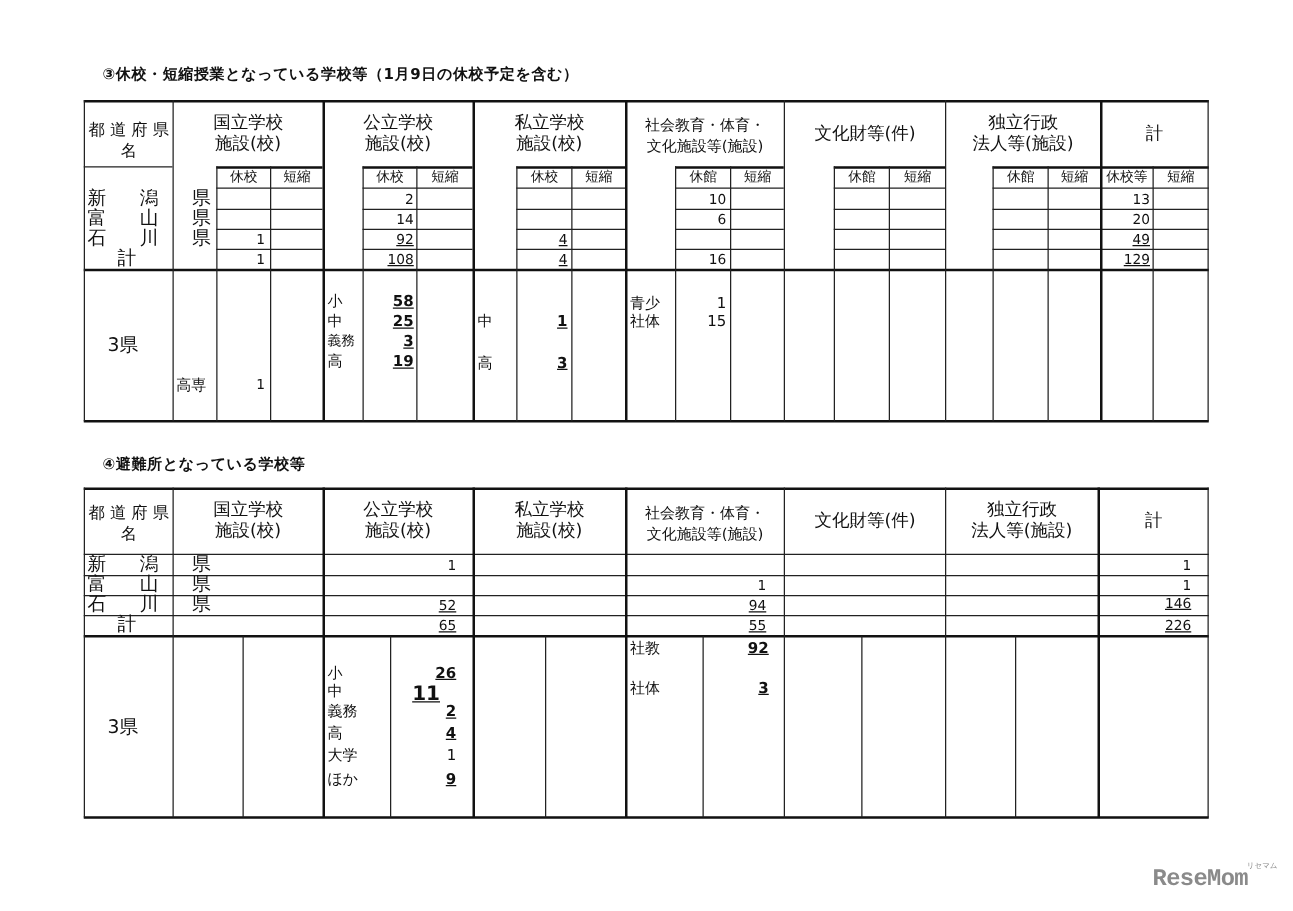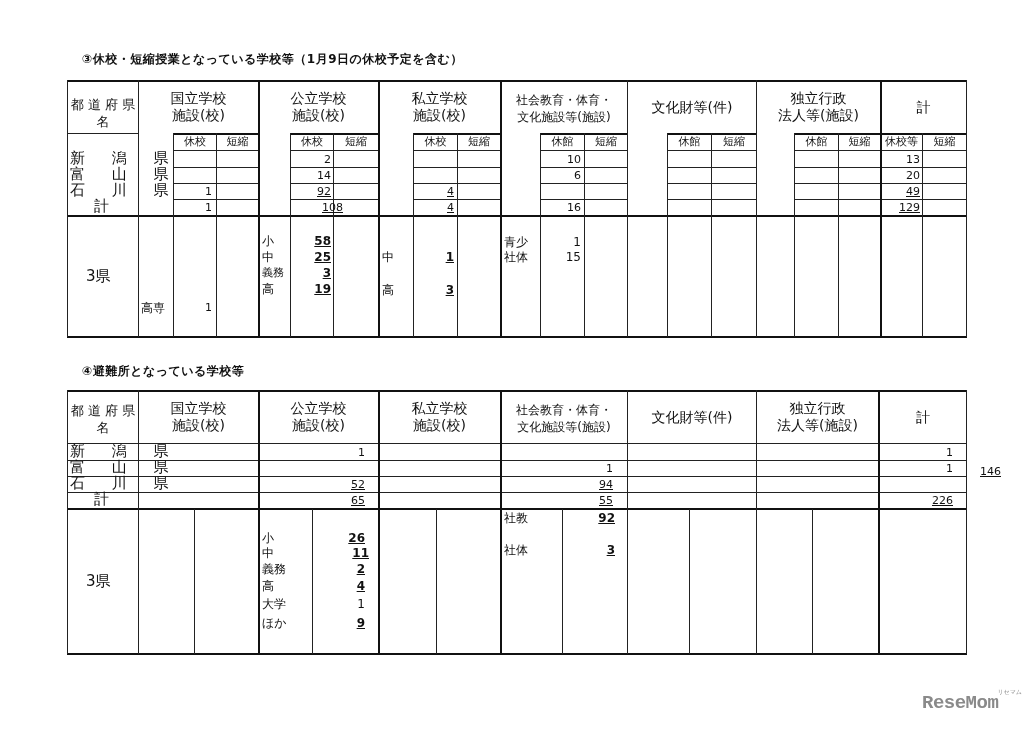--- a/index.html
+++ b/index.html
@@ -147,21 +147,21 @@
   <div class="t pref" style="left:70px; top:167px;">富 山 県</div>
   <div class="t pref" style="left:70px; top:183px;">石 川 県</div>
   <div class="t pref" style="left:94px; top:199px;">計</div>
 
   <div class="t num" style="left:174px; top:186px; width:38px;">1</div>
   <div class="t num" style="left:174px; top:202px; width:38px;">1</div>
 
   <div class="t num" style="left:291px; top:154px; width:40px;">2</div>
   <div class="t num" style="left:291px; top:170px; width:40px;">14</div>
   <div class="t num u" style="left:291px; top:186px; width:40px;">92</div>
-  <div class="t num u" style="left:303px; top:202px; width:40px;">108</div>
+  <div class="t num u" style="left:291px; top:202px; width:40px;">108</div>
 
   <div class="t num u" style="left:414px; top:186px; width:40px;">4</div>
   <div class="t num u" style="left:414px; top:202px; width:40px;">4</div>
 
   <div class="t num" style="left:541px; top:154px; width:40px;">10</div>
   <div class="t num" style="left:541px; top:170px; width:40px;">6</div>
   <div class="t num" style="left:541px; top:202px; width:40px;">16</div>
 
   <div class="t num" style="left:881px; top:154px; width:39px;">13</div>
   <div class="t num" style="left:881px; top:170px; width:39px;">20</div>
@@ -260,33 +260,33 @@
   <div class="t num" style="left:259px; top:447px; width:106px;">1</div>
   <div class="t num u" style="left:259px; top:479px; width:106px;">52</div>
   <div class="t num u" style="left:259px; top:495px; width:106px;">65</div>
 
   <div class="t num" style="left:501px; top:463px; width:112px;">1</div>
   <div class="t num u" style="left:501px; top:479px; width:112px;">94</div>
   <div class="t num u" style="left:501px; top:495px; width:112px;">55</div>
 
   <div class="t num" style="left:880px; top:447px; width:73px;">1</div>
   <div class="t num" style="left:880px; top:463px; width:73px;">1</div>
-  <div class="t num u" style="left:880px; top:466px; width:73px;margin-left:48px;">146</div>
+  <div class="t num u" style="left:880px; top:477px; width:73px;">146</div>
   <div class="t num u" style="left:880px; top:495px; width:73px;">226</div>
 
   <div class="t" style="left:86px; top:574px; font-size:15px;">3県</div>
 
   <div class="t lbl" style="left:262px; top:532px;">小</div>
   <div class="t lbl" style="left:262px; top:547px;">中</div>
   <div class="t lbl" style="left:262px; top:563px;">義務</div>
   <div class="t lbl" style="left:262px; top:580px;">高</div>
   <div class="t lbl" style="left:262px; top:598px;">大学</div>
   <div class="t lbl" style="left:262px; top:617px;">ほか</div>
   <div class="t num u" style="left:313px; top:532px; width:52px; font-size:12px; font-weight:bold;">26</div>
-  <div class="t num u" style="left:317px; top:547px; width:52px; font-size:12px; font-weight:bold;">11</div>
+  <div class="t num u" style="left:300px; top:547px; width:52px; font-size:16px; font-weight:bold;">11</div>
   <div class="t num u" style="left:313px; top:563px; width:52px; font-size:12px; font-weight:bold;">2</div>
   <div class="t num u" style="left:313px; top:580px; width:52px; font-size:12px; font-weight:bold;">4</div>
   <div class="t num" style="left:313px; top:598px; width:52px; font-size:12px;">1</div>
   <div class="t num u" style="left:313px; top:617px; width:52px; font-size:12px; font-weight:bold;">9</div>
 
   <div class="t lbl" style="left:504px; top:512px;">社教</div>
   <div class="t lbl" style="left:504px; top:544px;">社体</div>
   <div class="t num u" style="left:563px; top:512px; width:52px; font-size:12px; font-weight:bold;">92</div>
   <div class="t num u" style="left:563px; top:544px; width:52px; font-size:12px; font-weight:bold;">3</div>
 </div>

